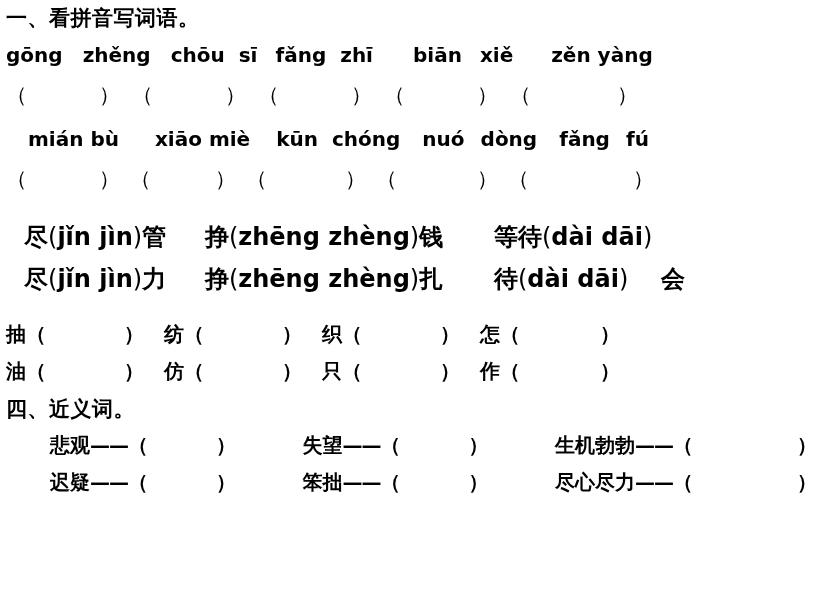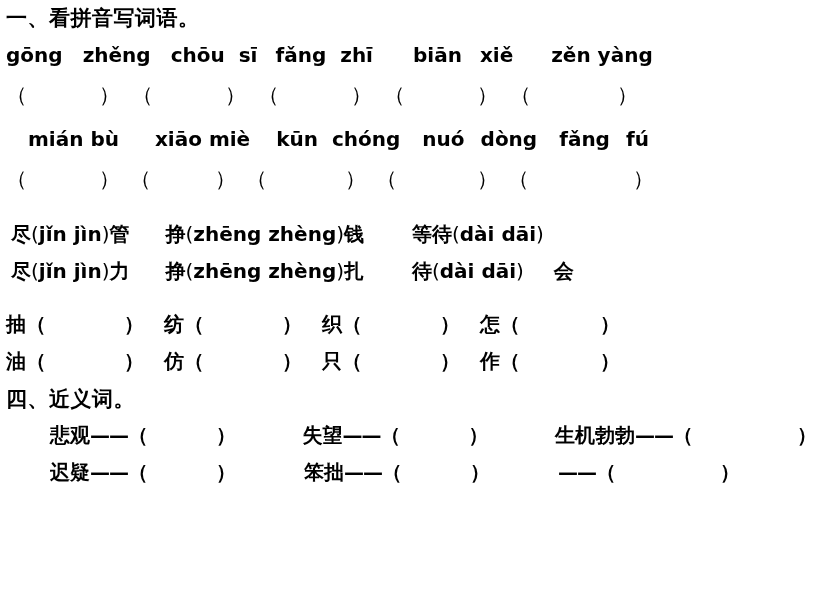--- a/index.html
+++ b/index.html
@@ -52,22 +52,22 @@
     font-size: 21px;
   }
   .bracket .open { margin-right: 0; }
   .bracket .close { margin-left: 0; }
   .gap { display: inline-block; }
 
   
   .choice-row {
     font-family: "DejaVu Sans", sans-serif;
     font-weight: bold;
-    font-size: 20px;
-    padding-left: 11px;
+    font-size: 24px;
+    padding-left: 24px;
     white-space: nowrap;
   }
   .choice-row .paren {
     font-weight: normal;
   }
   
   .cmp-row {
     display: flex;
     padding-left: 6px;
     font-family: "DejaVu Sans", sans-serif;
@@ -322,20 +322,21 @@
     <span class="gap" style="width:24px"></span>
     <span class="syn-cell">
       <span>笨拙</span>
         <span class="dash">——</span>
         <span>（</span>
         <span style="display:inline-block;width:68px"></span>
         <span>）</span>
     </span>
     <span class="gap" style="width:24px"></span>
     <span class="syn-cell">
+      <span>尽心尽力</span>
         <span class="dash">——</span>
         <span>（</span>
         <span style="display:inline-block;width:104px"></span>
         <span>）</span>
     </span>
   </div>
 
   <div style="height:14px"></div>
 
 </div>

